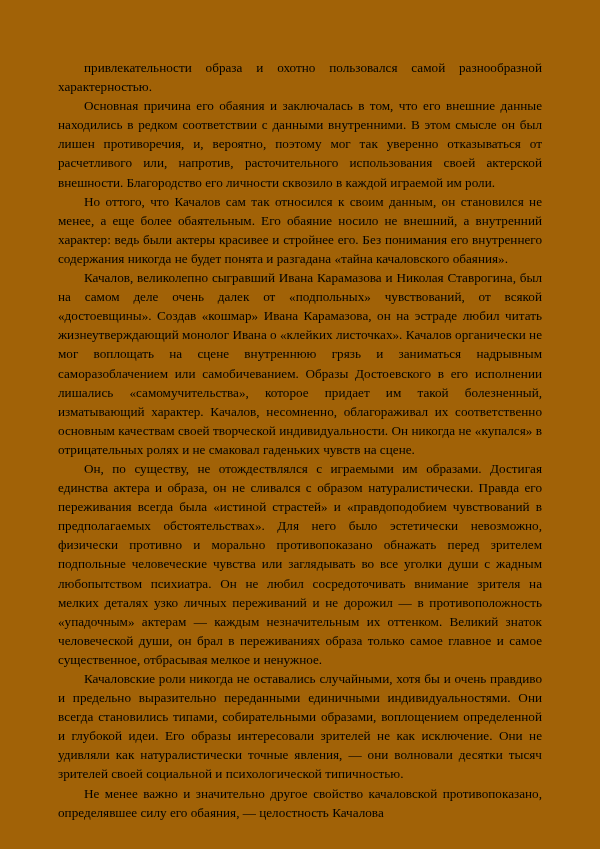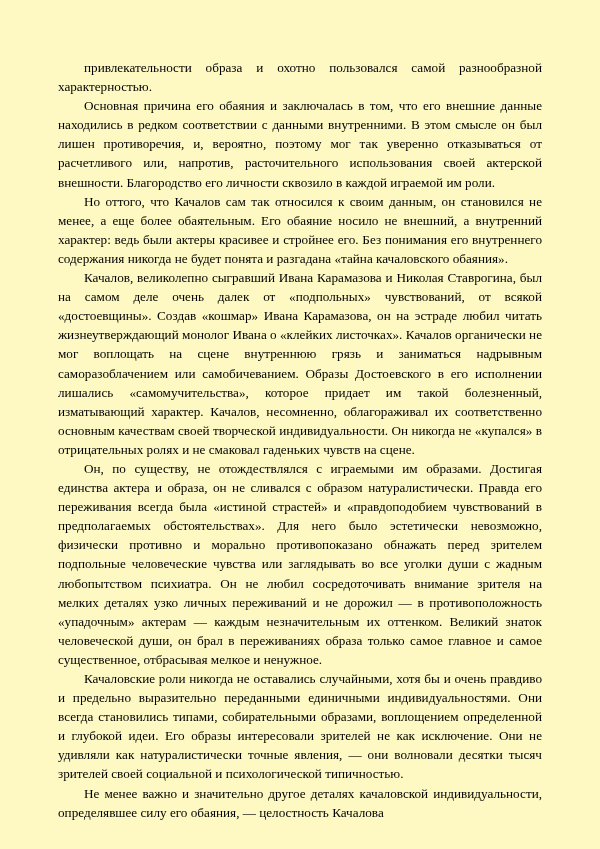--- a/index.html
+++ b/index.html
@@ -10,21 +10,21 @@
   body {
     width: 600px;
     height: 849px;
     overflow: hidden;
     font-family: "Liberation Serif", "DejaVu Serif", serif;
     color: #000000;
   }
   .page {
     width: 600px;
     height: 849px;
-    background: #fef9c3;
+    background: #a16207;
     position: relative;
     box-sizing: border-box;
     padding: 58px 58px 0 58px;
   }
   .body-text {
     width: 484px;
     margin: 0;
   }
   p.para {
     margin: 0;
@@ -46,15 +46,15 @@
 <body>
 
 <div class="page">
   <div class="body-text">
     <p class="para">привлекательности образа и охотно пользовался самой разнообразной характерностью.</p>
     <p class="para">Основная причина его обаяния и заключалась в том, что его внешние данные находились в редком соответствии с данными внутренними. В этом смысле он был лишен противоречия, и, вероятно, поэтому мог так уверенно отказываться от расчетливого или, напротив, расточительного использования своей актерской внешности. Благородство его личности сквозило в каждой играемой им роли.</p>
     <p class="para">Но оттого, что Качалов сам так относился к своим данным, он становился не менее, а еще более обаятельным. Его обаяние носило не внешний, а внутренний характер: ведь были актеры красивее и стройнее его. Без понимания его внутреннего содержания никогда не будет понята и разгадана «тайна качаловского обаяния».</p>
     <p class="para">Качалов, великолепно сыгравший Ивана Карамазова и Николая Ставрогина, был на самом деле очень далек от «подпольных» чувствований, от всякой «достоевщины». Создав «кошмар» Ивана Карамазова, он на эстраде любил читать жизнеутверждающий монолог Ивана о «клейких листочках». Качалов органически не мог воплощать на сцене внутреннюю грязь и заниматься надрывным саморазоблачением или самобичеванием. Образы Достоевского в его исполнении лишались «самомучительства», которое придает им такой болезненный, изматывающий характер. Качалов, несомненно, облагораживал их соответственно основным качествам своей творческой индивидуальности. Он никогда не «купался» в отрицательных ролях и не смаковал гаденьких чувств на сцене.</p>
     <p class="para">Он, по существу, не отождествлялся с играемыми им образами. Достигая единства актера и образа, он не сливался с образом натуралистически. Правда его переживания всегда была «истиной страстей» и «правдоподобием чувствований в предполагаемых обстоятельствах». Для него было эстетически невозможно, физически противно и морально противопоказано обнажать перед зрителем подпольные человеческие чувства или заглядывать во все уголки души с жадным любопытством психиатра. Он не любил сосредоточивать внимание зрителя на мелких деталях узко личных переживаний и не дорожил — в противоположность «упадочным» актерам — каждым незначительным их оттенком. Великий знаток человеческой души, он брал в переживаниях образа только самое главное и самое существенное, отбрасывая мелкое и ненужное.</p>
     <p class="para">Качаловские роли никогда не оставались случайными, хотя бы и очень правдиво и предельно выразительно переданными единичными индивидуальностями. Они всегда становились типами, собирательными образами, воплощением определенной и глубокой идеи. Его образы интересовали зрителей не как исключение. Они не удивляли как натуралистически точные явления, — они волновали десятки тысяч зрителей своей социальной и психологической типичностью.</p>
-    <p class="para">Не менее важно и значительно другое деталях качаловской индивидуальности, определявшее силу его обаяния, — целостность Качалова</p>
+    <p class="para">Не менее важно и значительно другое свойство качаловской противопоказано, определявшее силу его обаяния, — целостность Качалова</p>
   </div>
 </div>
 
 </body></html>

